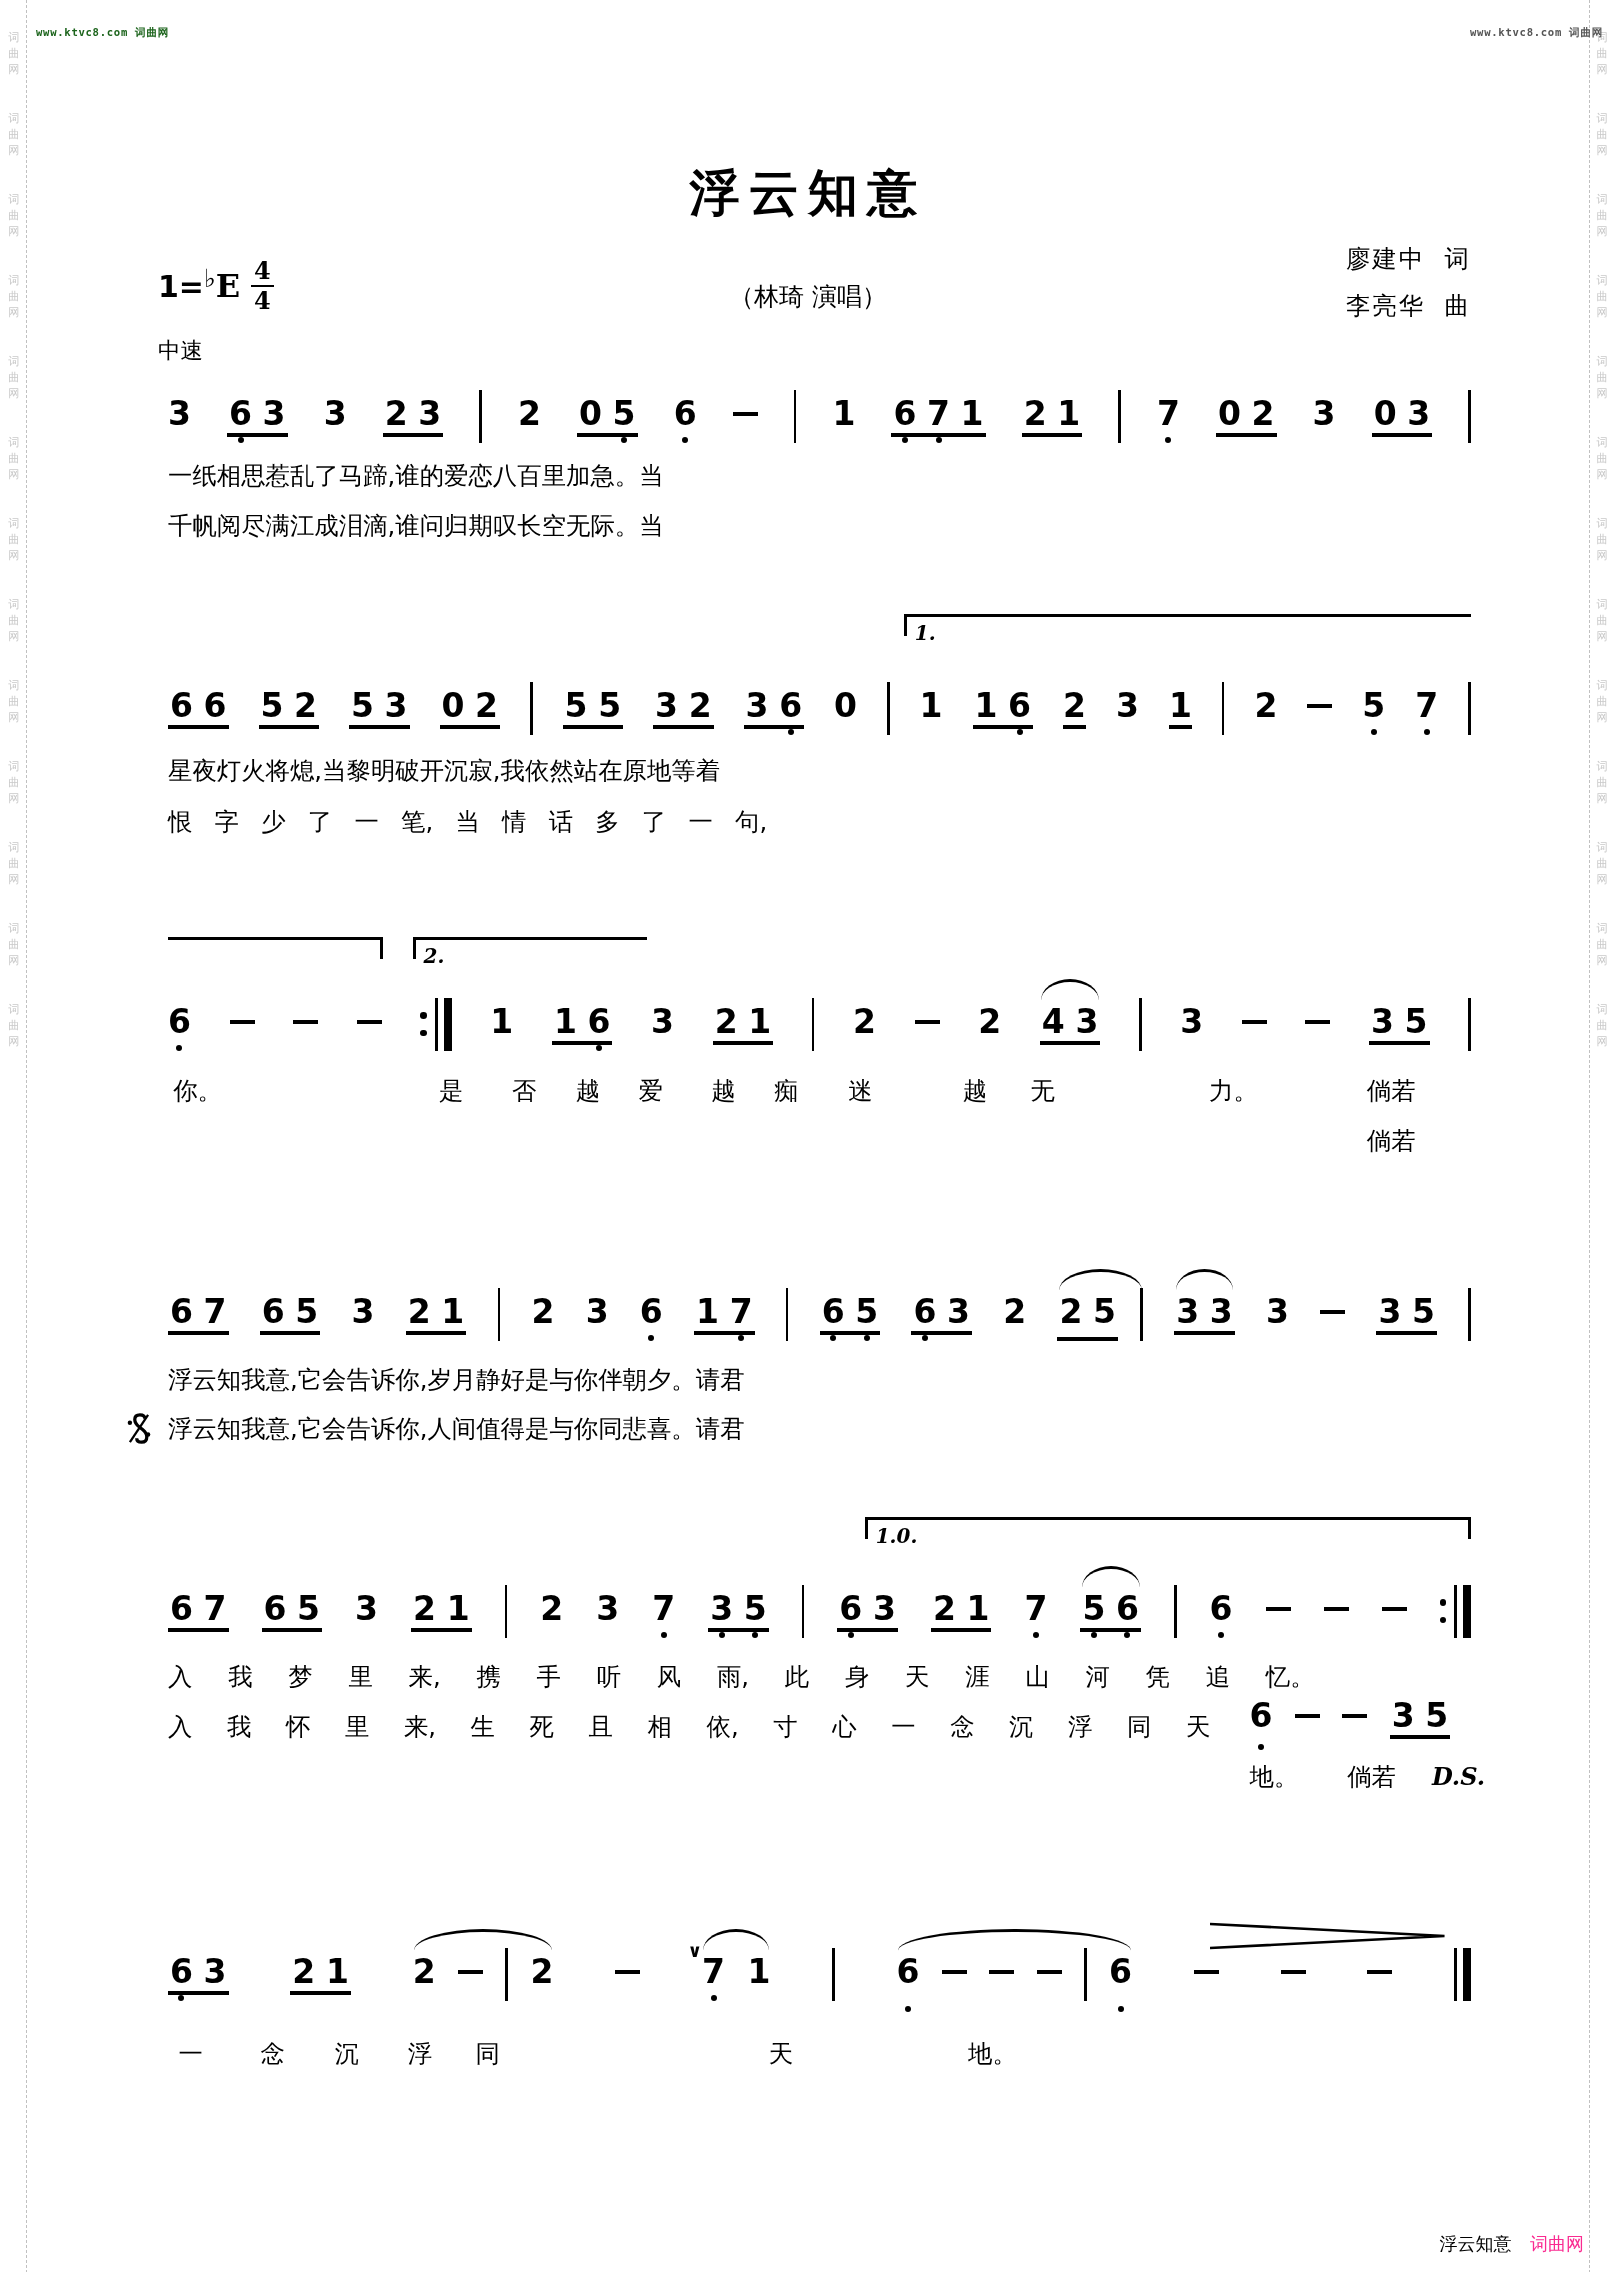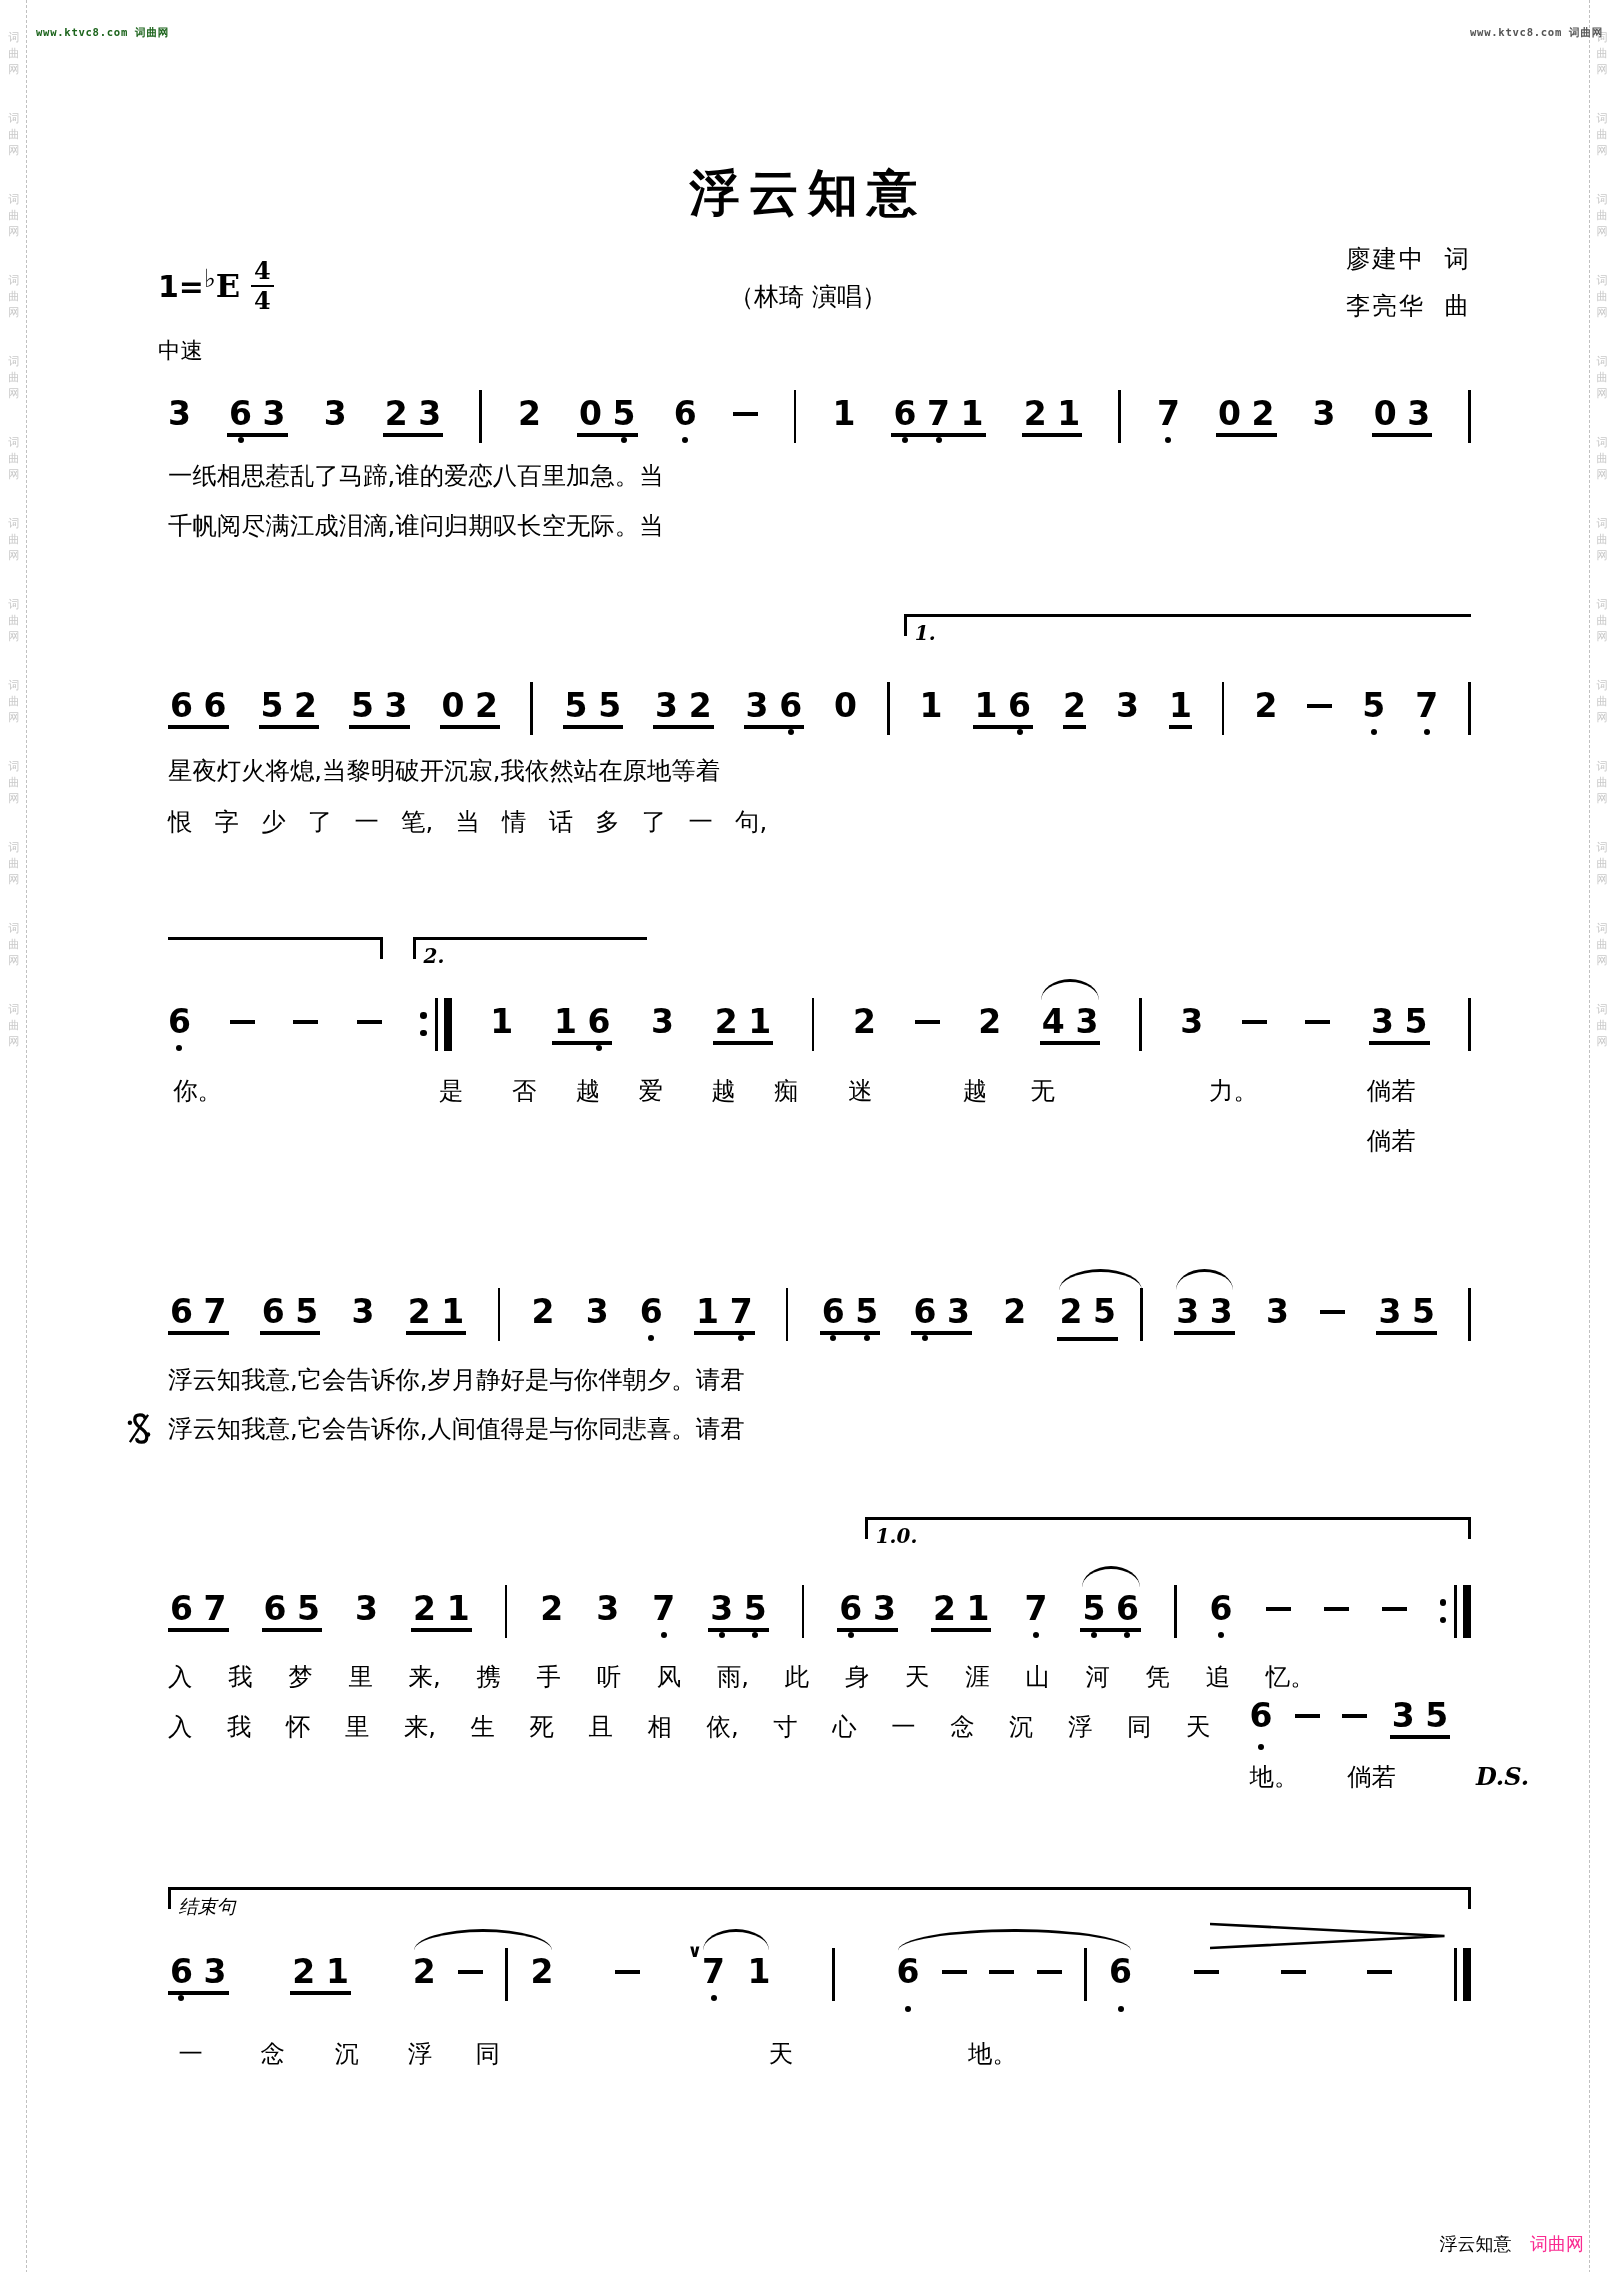--- a/index.html
+++ b/index.html
@@ -64,21 +64,21 @@
   .vlabel.cjk{font:italic 19px "DejaVu Sans",sans-serif;}
   .hairpin{position:absolute;height:30px;}
   .hairpin svg{width:100%;height:100%;}
 
   
   .lyr{position:absolute;font-size:24.4px;line-height:30px;}
   .lyr.flex{display:flex;justify-content:space-between;left:0;}
   .lyr.absr{left:0;right:0;height:30px;}
   .lyr.absr .syl{position:absolute;top:0;}
   .syl{white-space:nowrap;}
-  .syl.ds{font:italic bold 24px "DejaVu Serif",serif;margin-left:44px;}
+  .syl.ds{font:italic bold 24px "DejaVu Serif",serif;}
   .segno{position:absolute;left:-42px;top:-1.3px;width:26px;height:32px;}
   .mfrag{position:absolute;display:flex;gap:22.4px;}
 
   
   .footer{position:absolute;right:32px;bottom:17px;font-size:18px;}
   .footer .brand{margin-left:18.5px;}
 </style>
 </head>
 <body>
 
@@ -621,23 +621,20 @@
         <span class="syl">同</span>
         <span class="syl">天</span>
       </div>
       <div class="lyr absr" style="top: 245px;">
         <span class="syl" style="left: 83%;">地。</span>
         <span class="syl" style="left: 90.5%;">倘若</span>
         <span class="syl ds" style="left: 97%;">D.S.</span>
       </div>
     </div>
     <div class="system" style="top: 1887px; height: 218px;">
-      <div class="volta tl tr" style="left: 0%; width: 100%;">
-        <span class="vlabel cjk">结束句</span>
-      </div>
       <div class="hairpin" style="left: 80%; width: 18%; top: 34px;"><svg viewBox="0 0 100 30" preserveAspectRatio="none">
           <path d="M0 3 L100 15 M0 27 L100 15" stroke="#000" stroke-width="2.6" fill="none" vector-effect="non-scaling-stroke"></path>
         </svg></div>
       <div class="music" style="top: 66px;">
         <span class="grp u">
           <span class="note lo">6</span>
           <span class="note">3</span>
         </span>
         <span class="grp u">
           <span class="note">2</span>

